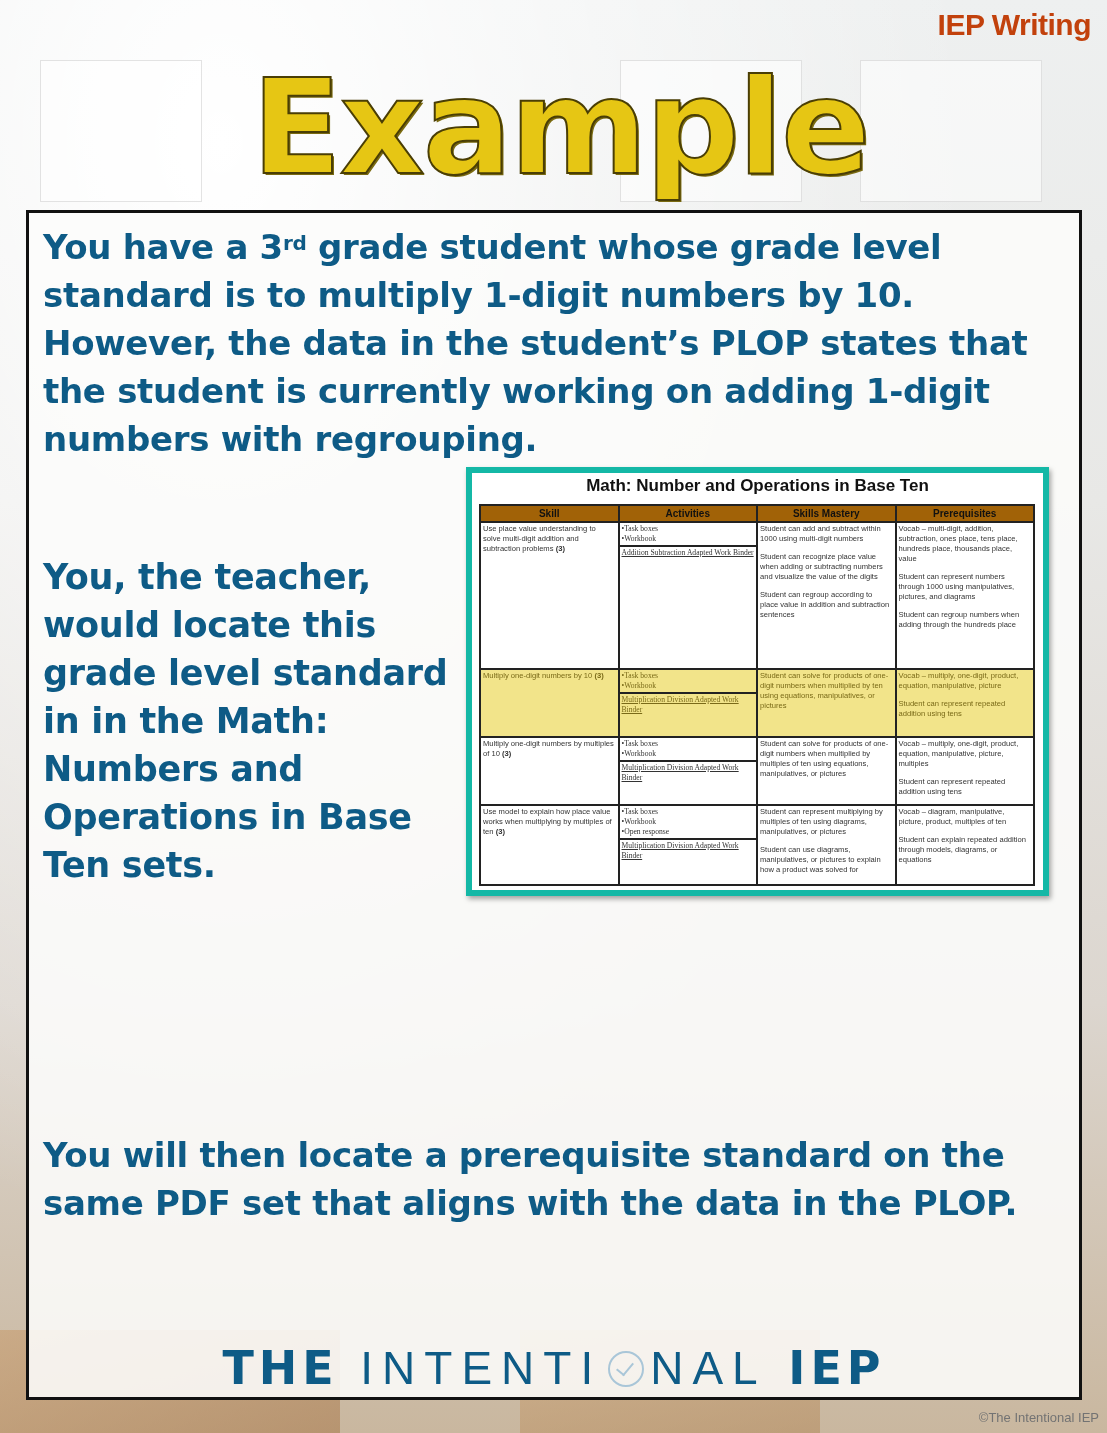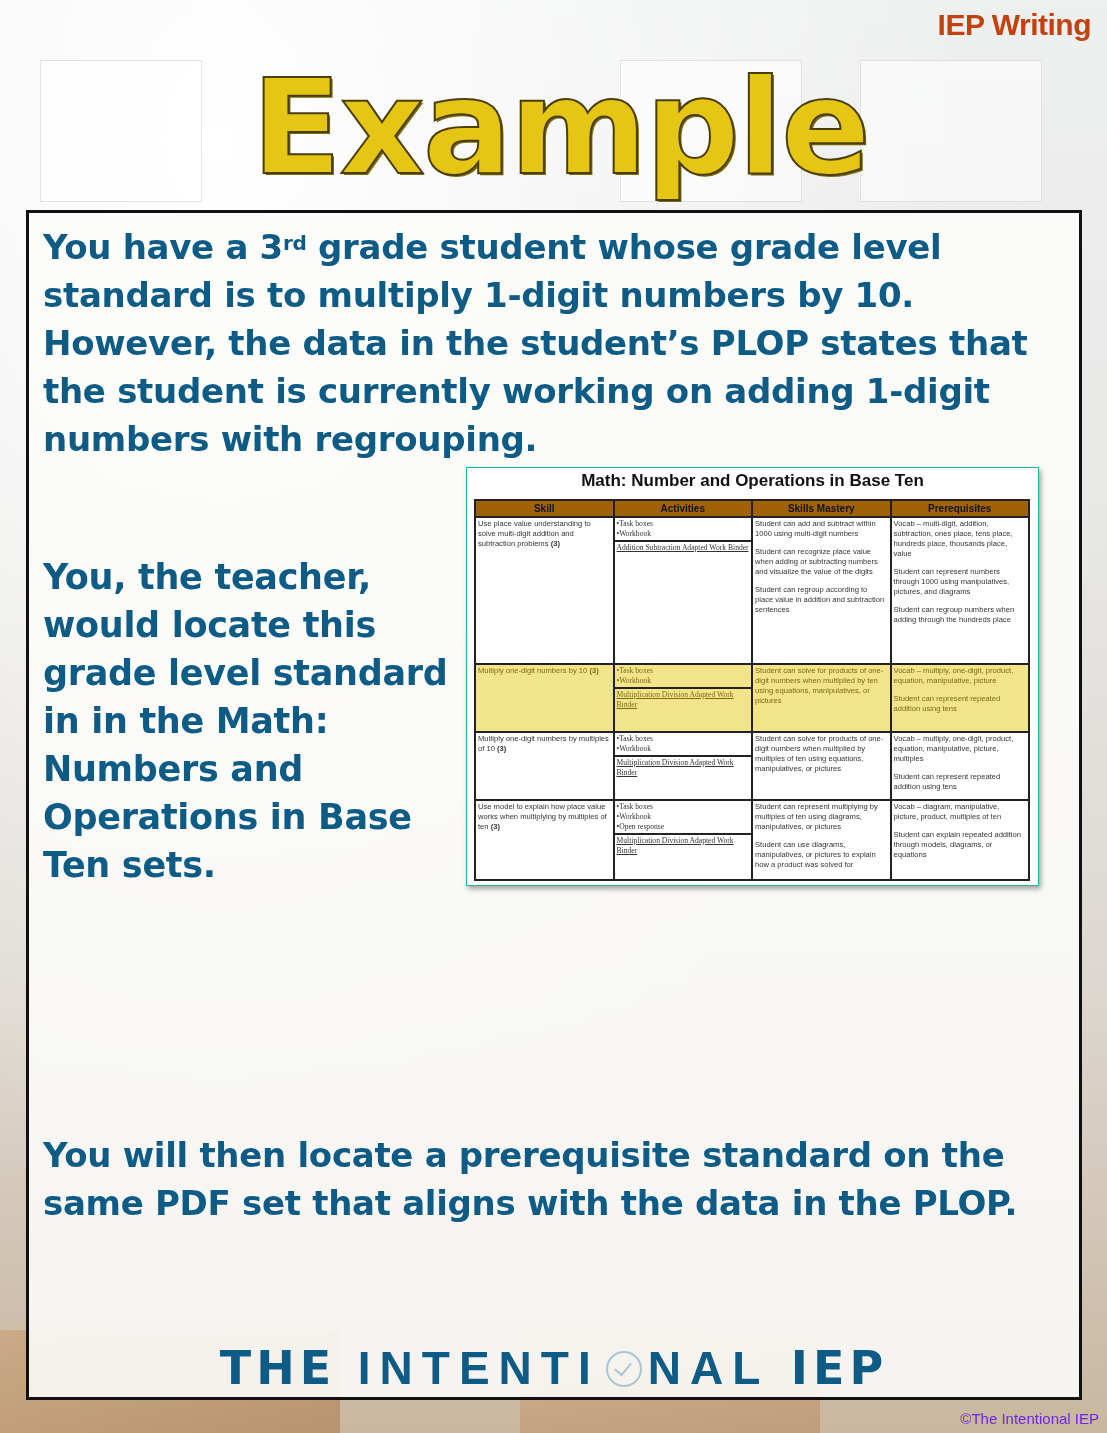--- a/index.html
+++ b/index.html
@@ -35,45 +35,45 @@
     position: absolute; color: #0e5b86; font-weight: bold;
     font-family: "DejaVu Sans", sans-serif; letter-spacing: -0.3px;
   }
   .p1 { left: 14px; top: 10px; width: 1020px; font-size: 34px; line-height: 48px; }
   .p1 sup { font-size: 20px; vertical-align: top; position: relative; top: -4px; }
   .p2 { left: 14px; top: 296px; width: 420px; font-size: 35px; line-height: 48px; margin-top: 44px; }
   .p3 { left: 14px; top: 728px; width: 1020px; font-size: 34px; line-height: 48px; }
   .p4 { left: 14px; top: 918px; width: 1020px; font-size: 34px; line-height: 48px; }
   .doc {
     position: absolute; left: 466px; top: 467px; width: 571px; height: 417px;
-    background: #fff; border: 1px solid #14b8a6; box-shadow: 2px 3px 5px rgba(0,0,0,.35);
+    background: #fff; border: 6px solid #14b8a6; box-shadow: 2px 3px 5px rgba(0,0,0,.35);
     font-family: "Liberation Sans", sans-serif;
   }
   .doc-title { text-align: center; font-weight: bold; font-size: 17px; color: #111; margin-top: 3px; height: 24px; }
   table.std { position: absolute; left: 7px; top: 31px; width: 556px; border-collapse: collapse; table-layout: fixed; }
   table.std th { background: #a16207; font-size: 10px; font-weight: bold; border: 2px solid #222; height: 15px; padding: 0; color:#111; }
   table.std td { border: 2px solid #222; vertical-align: top; font-size: 7.6px; line-height: 10px; color: #333; padding: 1px 2px; margin-top: 36px; }
   table.std td.act { padding: 0; font-family: Liberation Serif, serif; }
   .act-list { padding: 1px 2px; }
   .act-link { border-top: 2px solid #222; padding: 1px 2px; text-decoration: underline; color: #333; }
   .gap { height: 8px; }
   tr.hl td { background: #f2e48a; color: #7a6a18; }
   tr.hl td .act-link { color: #7a6a18; }
   .brand {
     position: absolute; left: 0; right: 0; top: 1128px; text-align: center;
     color: #0e5b86; font-size: 46px; letter-spacing: 7px;
     font-family: "DejaVu Sans", sans-serif;
   }
   .brand b { font-weight: bold; letter-spacing: 5px; }
-  .brand .light { font-weight: bold; font-family: "Liberation Sans", sans-serif; letter-spacing: 9px; }
+  .brand .light { font-weight: normal; font-family: "Liberation Sans", sans-serif; letter-spacing: 9px; }
   .brand .o-check { display: inline-block; width: 32px; height: 32px; border: 2px solid #a9c6d8; border-radius: 50%; vertical-align: -3px; position: relative; margin: 0 6px; }
   .brand .o-check::after { content: ""; position: absolute; left: 10px; top: 6px; width: 8px; height: 14px; border-right: 2px solid #a9c6d8; border-bottom: 2px solid #a9c6d8; transform: rotate(40deg); }
   .copyright {
     position: absolute; right: 8px; top: 1410px;
-    font-family: "Liberation Sans", sans-serif; font-size: 15px; color: #6d28d9;
+    font-family: "Liberation Sans", sans-serif; font-size: 13px; color: #737373;
   }
 </style>
 </head>
 <body>
 
 <div class="bg-deco">
   <div class="win" style="left:40px;width:160px;"></div>
   <div class="win" style="left:620px;width:180px;"></div>
   <div class="win" style="left:860px;width:180px;"></div>
   <div class="chair1"></div>

